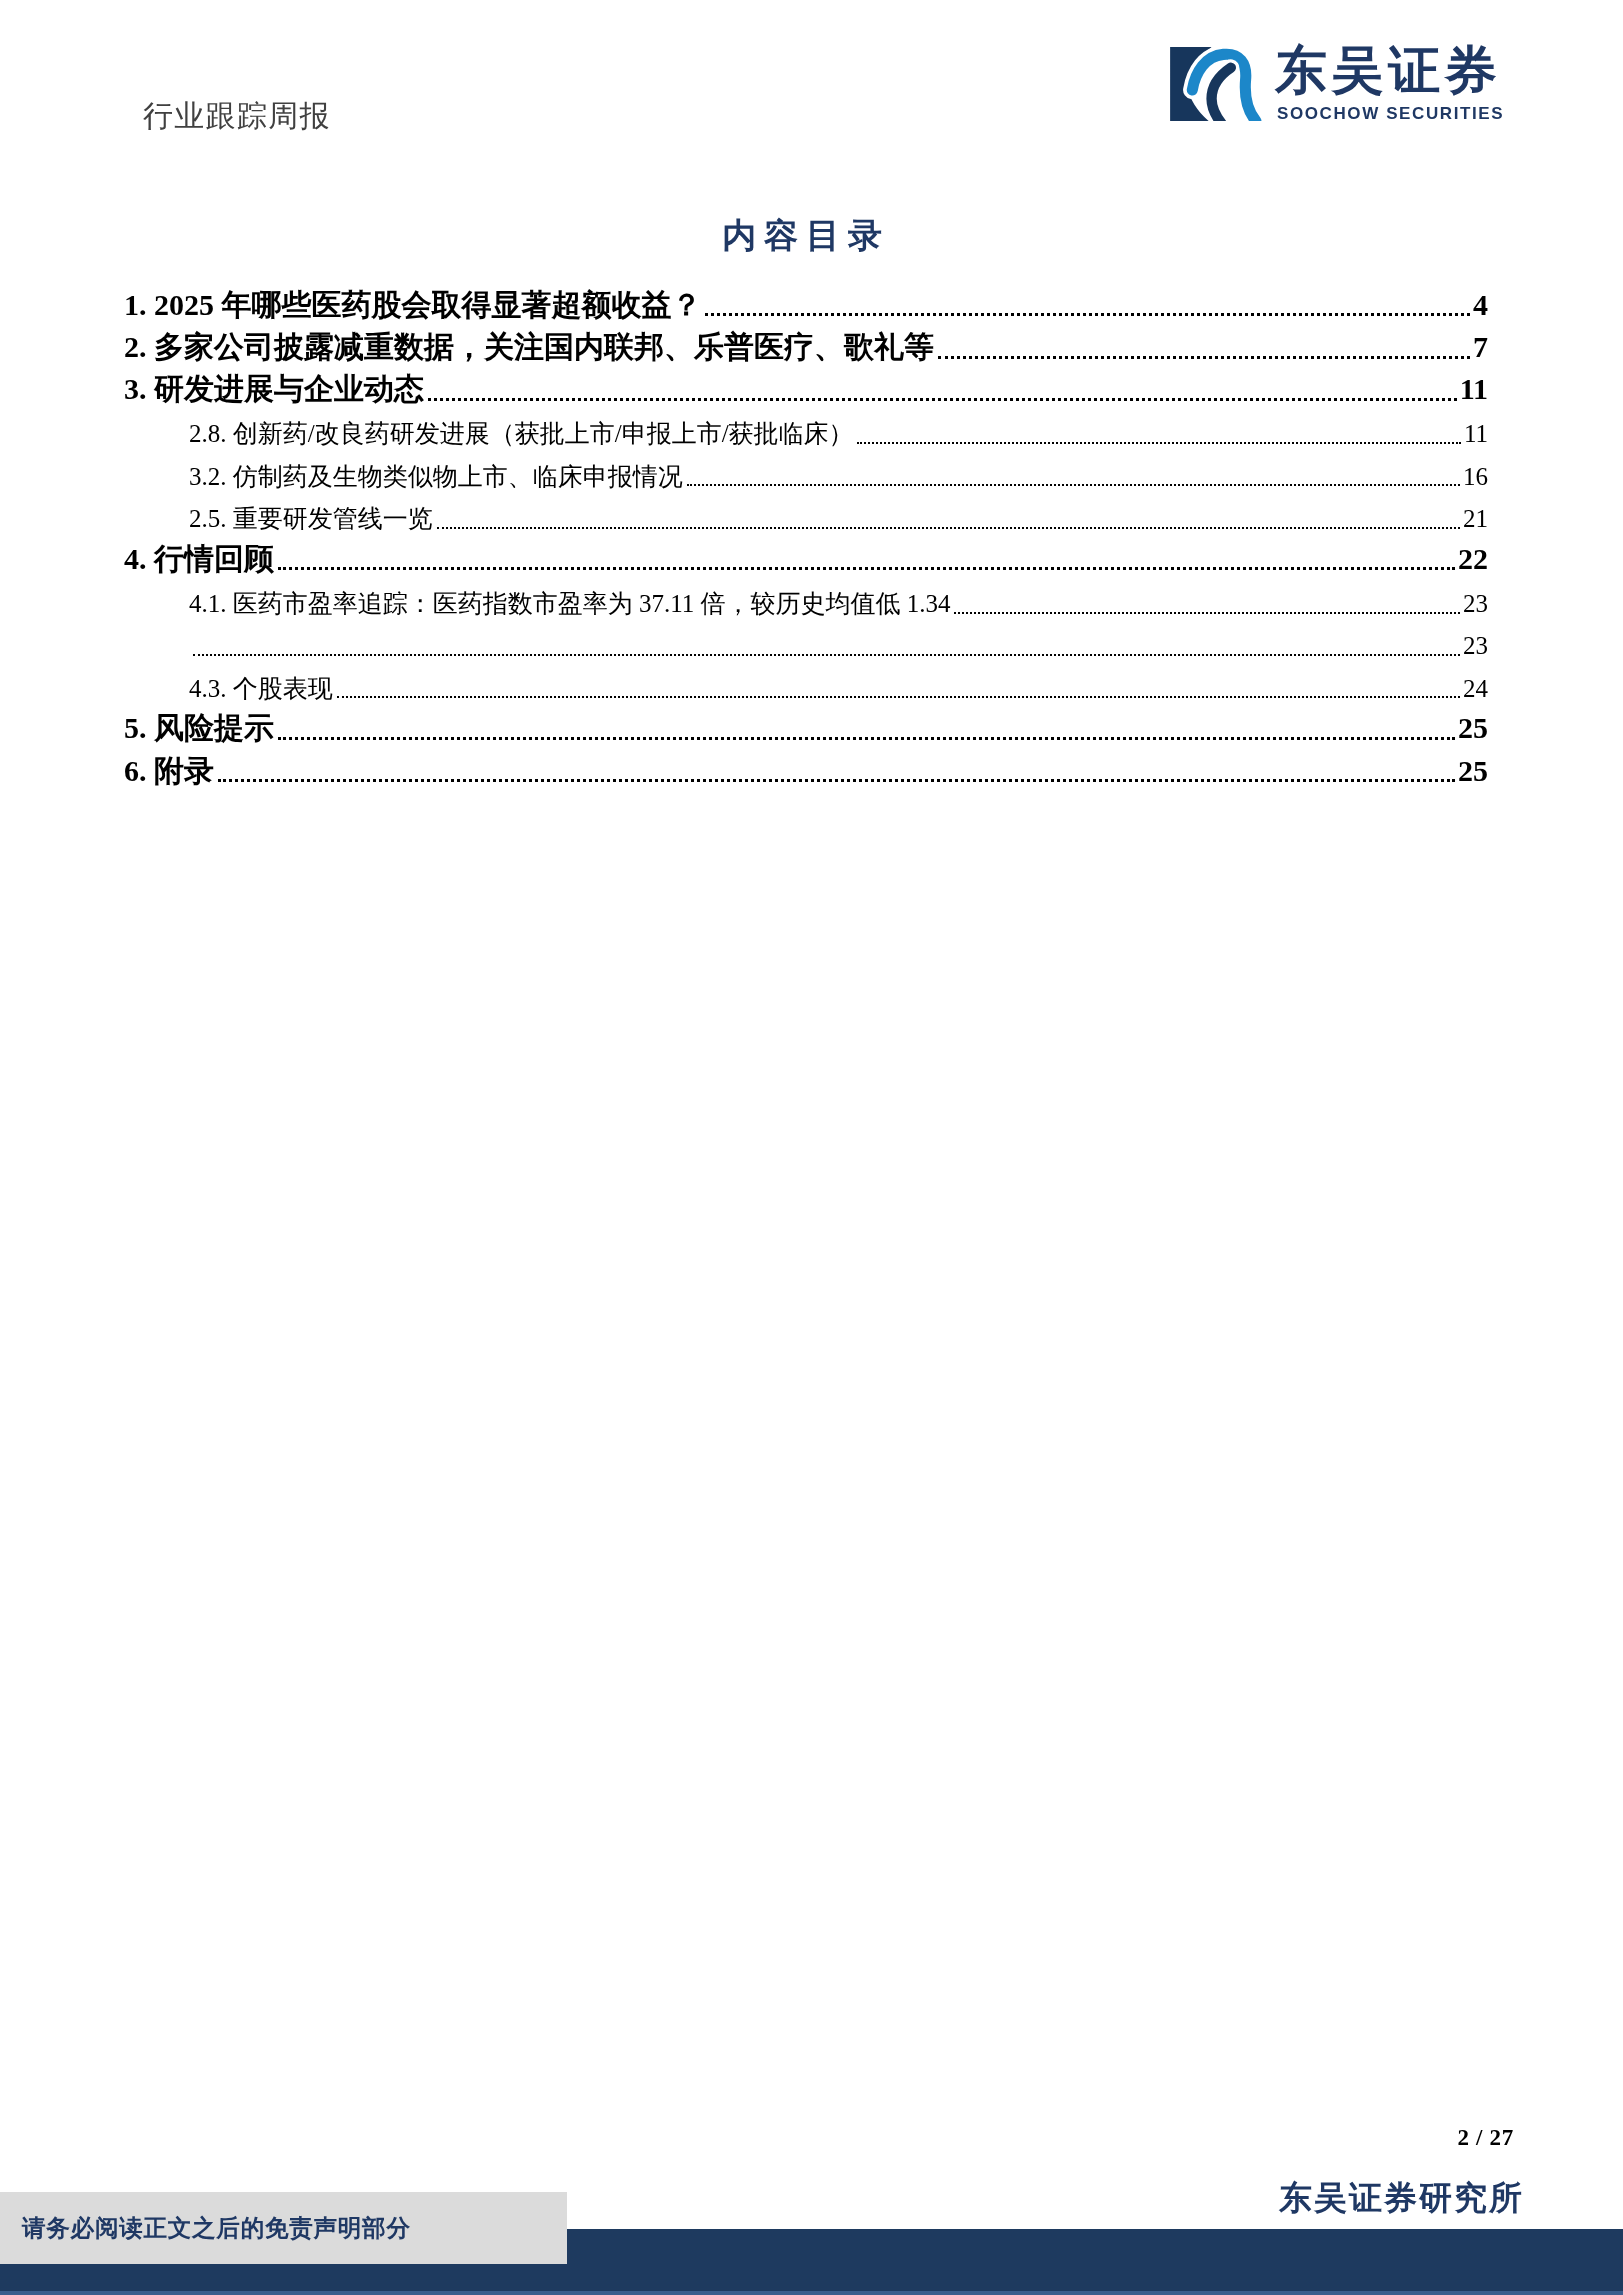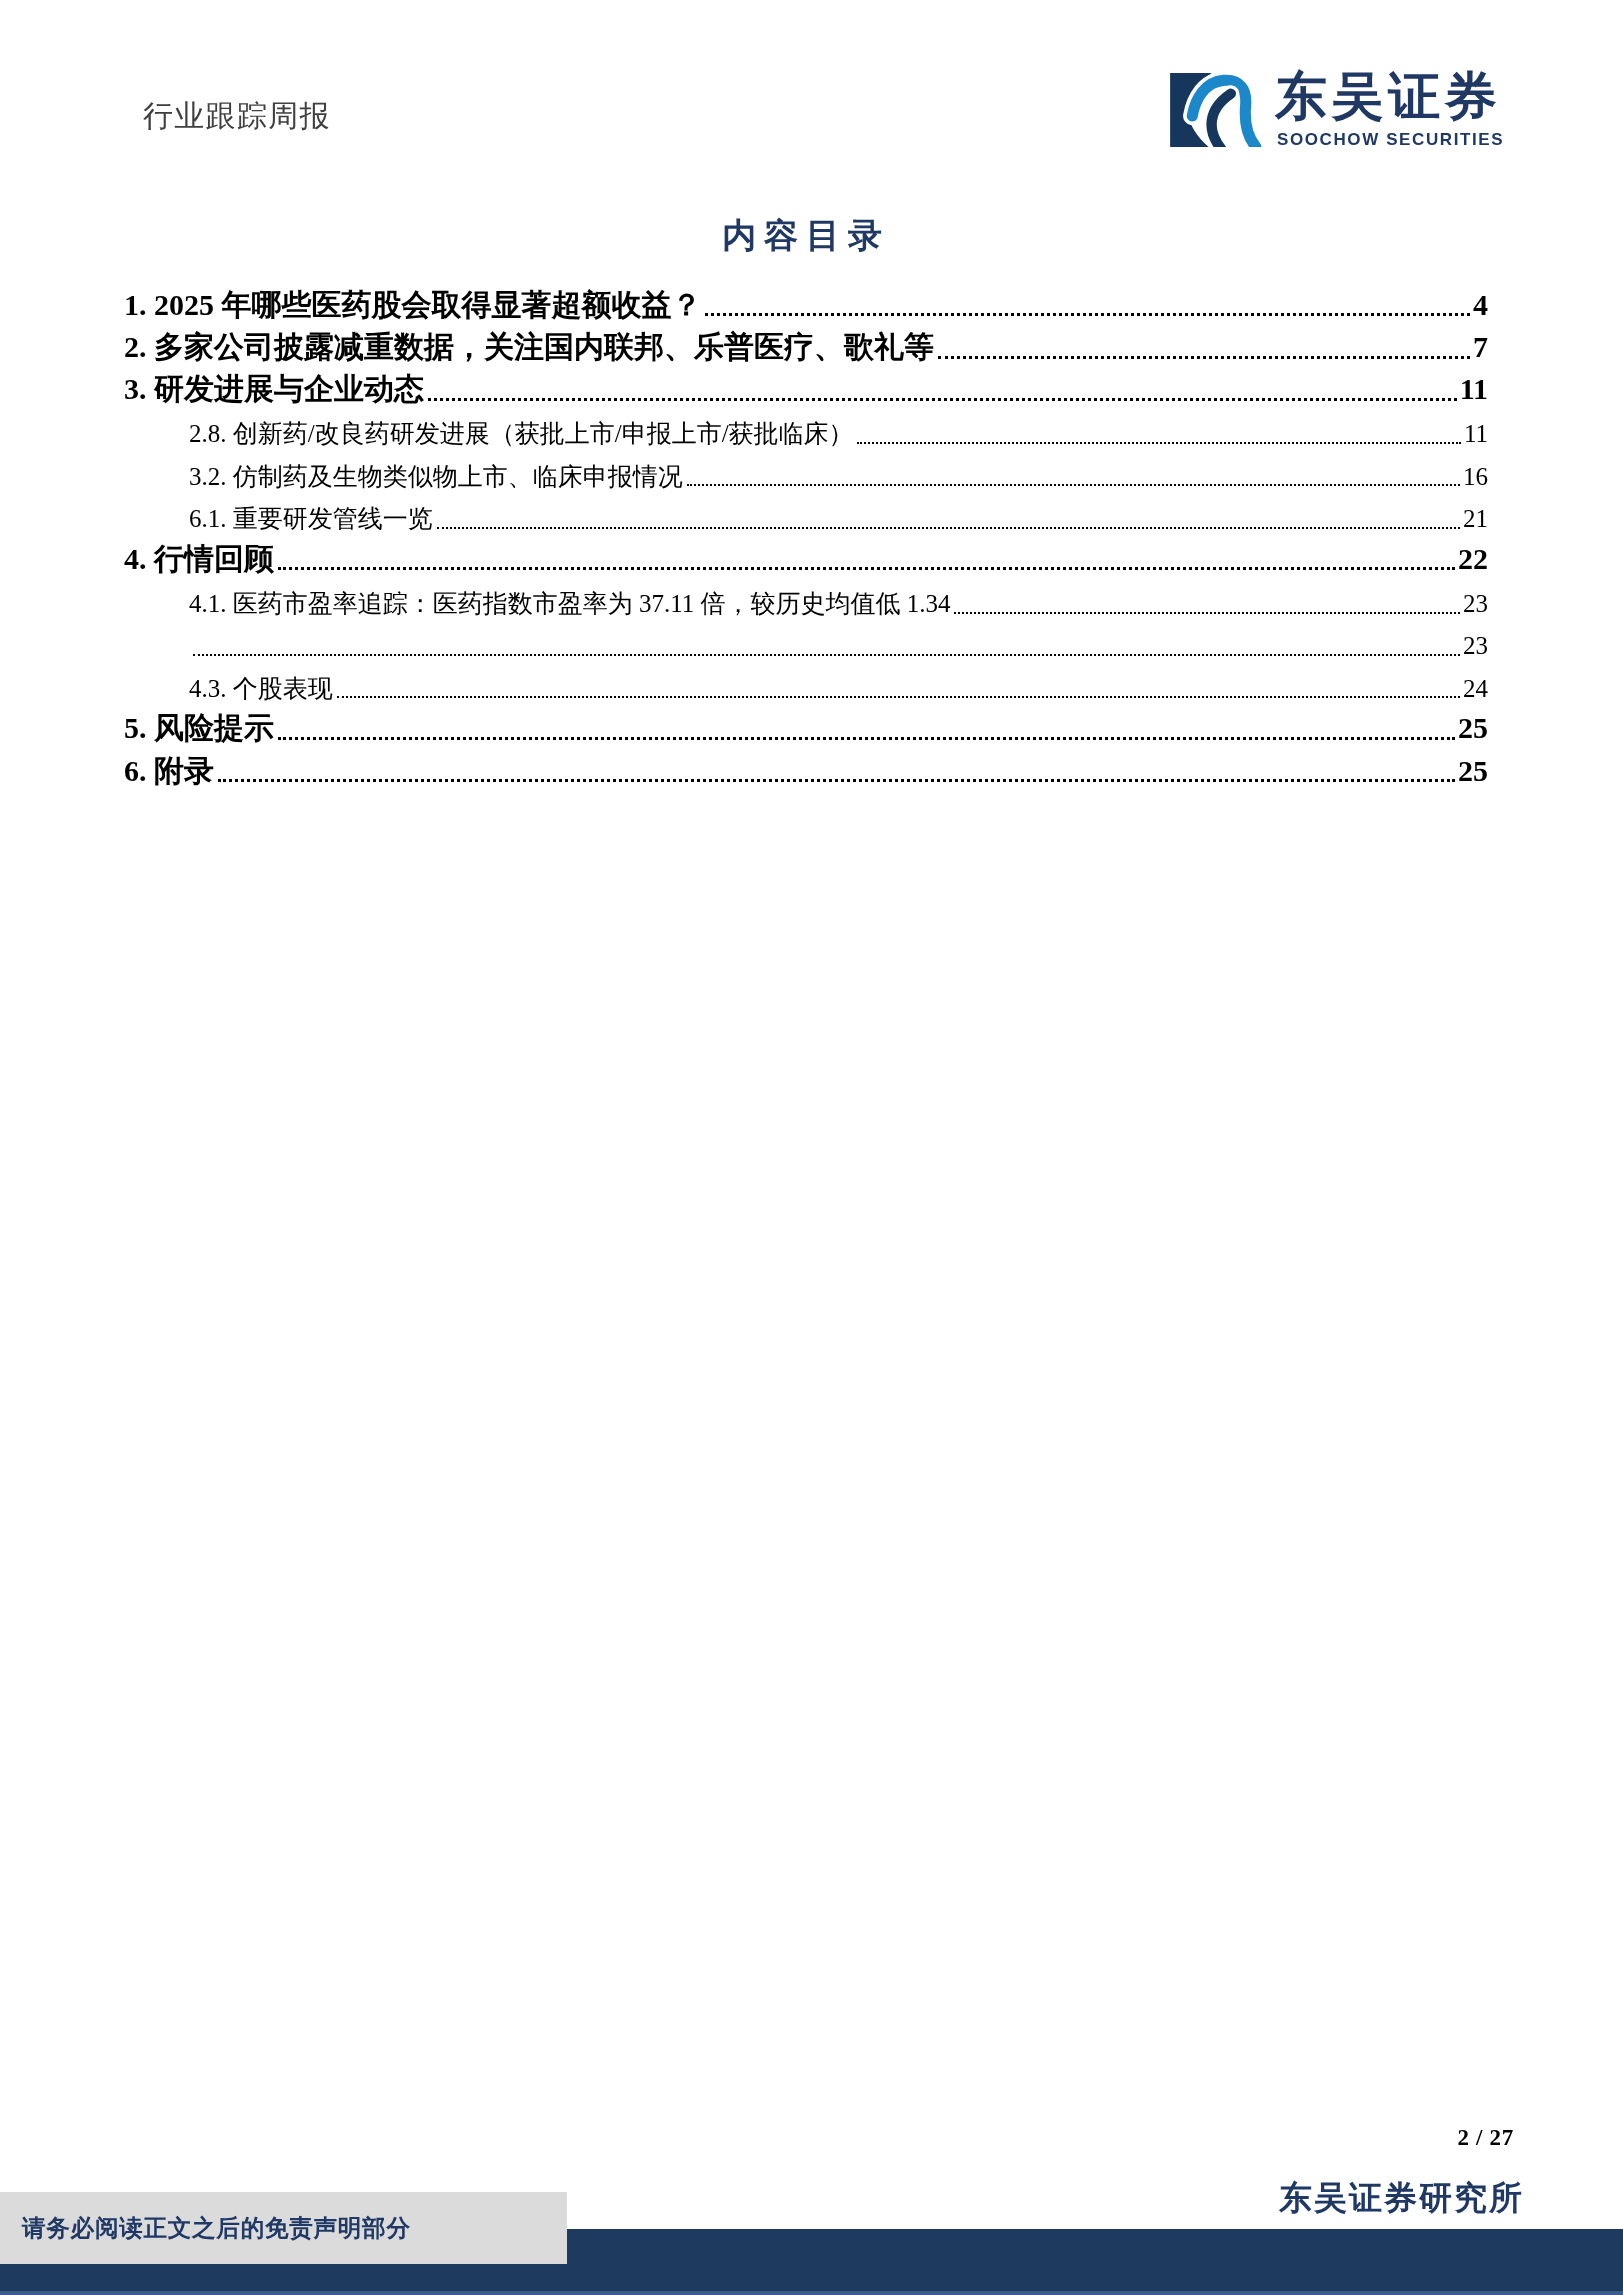--- a/index.html
+++ b/index.html
@@ -14,21 +14,21 @@
     overflow:hidden;
     font-family:"Liberation Serif","DejaVu Serif",serif;
   }
 
   
   .report-type{
     position:absolute;left:143px;top:96px;
     font-size:30px;color:#404040;letter-spacing:1.3px;
   }
   .logo{
-    position:absolute;left:1170px;top:72px;width:357px;height:79px;text-decoration:underline;
+    position:absolute;left:1170px;top:46px;width:357px;height:79px;text-decoration:underline;
   }
   .logo-icon{position:absolute;left:0;top:1.3px;width:92px;height:74px;}
   .brand-cn{
     position:absolute;left:105px;top:-1.3px;
     font-size:52px;font-weight:bold;color:#1F3864;letter-spacing:4.6px;line-height:1;
     white-space:nowrap;
   }
   .brand-en{
     position:absolute;left:107px;top:58px;
     font-family:"Liberation Sans","DejaVu Sans",sans-serif;
@@ -136,21 +136,21 @@
       <span class="toc-label">2.8. 创新药/改良药研发进展（获批上市/申报上市/获批临床）</span>
       <span class="toc-leader"></span>
       <span class="toc-page">11</span>
     </div>
       <div class="toc-row lvl2">
       <span class="toc-label">3.2. 仿制药及生物类似物上市、临床申报情况</span>
       <span class="toc-leader"></span>
       <span class="toc-page">16</span>
     </div>
       <div class="toc-row lvl2">
-      <span class="toc-label">6.1. 重要研发管线一览</span>
+      <span class="toc-label">2.5. 重要研发管线一览</span>
       <span class="toc-leader"></span>
       <span class="toc-page">21</span>
     </div>
       <div class="toc-row lvl1">
       <span class="toc-label">4. 行情回顾</span>
       <span class="toc-leader"></span>
       <span class="toc-page">22</span>
     </div>
       <div class="toc-row lvl2">
       <span class="toc-label">4.1. 医药市盈率追踪：医药指数市盈率为 37.11 倍，较历史均值低 1.34</span>

